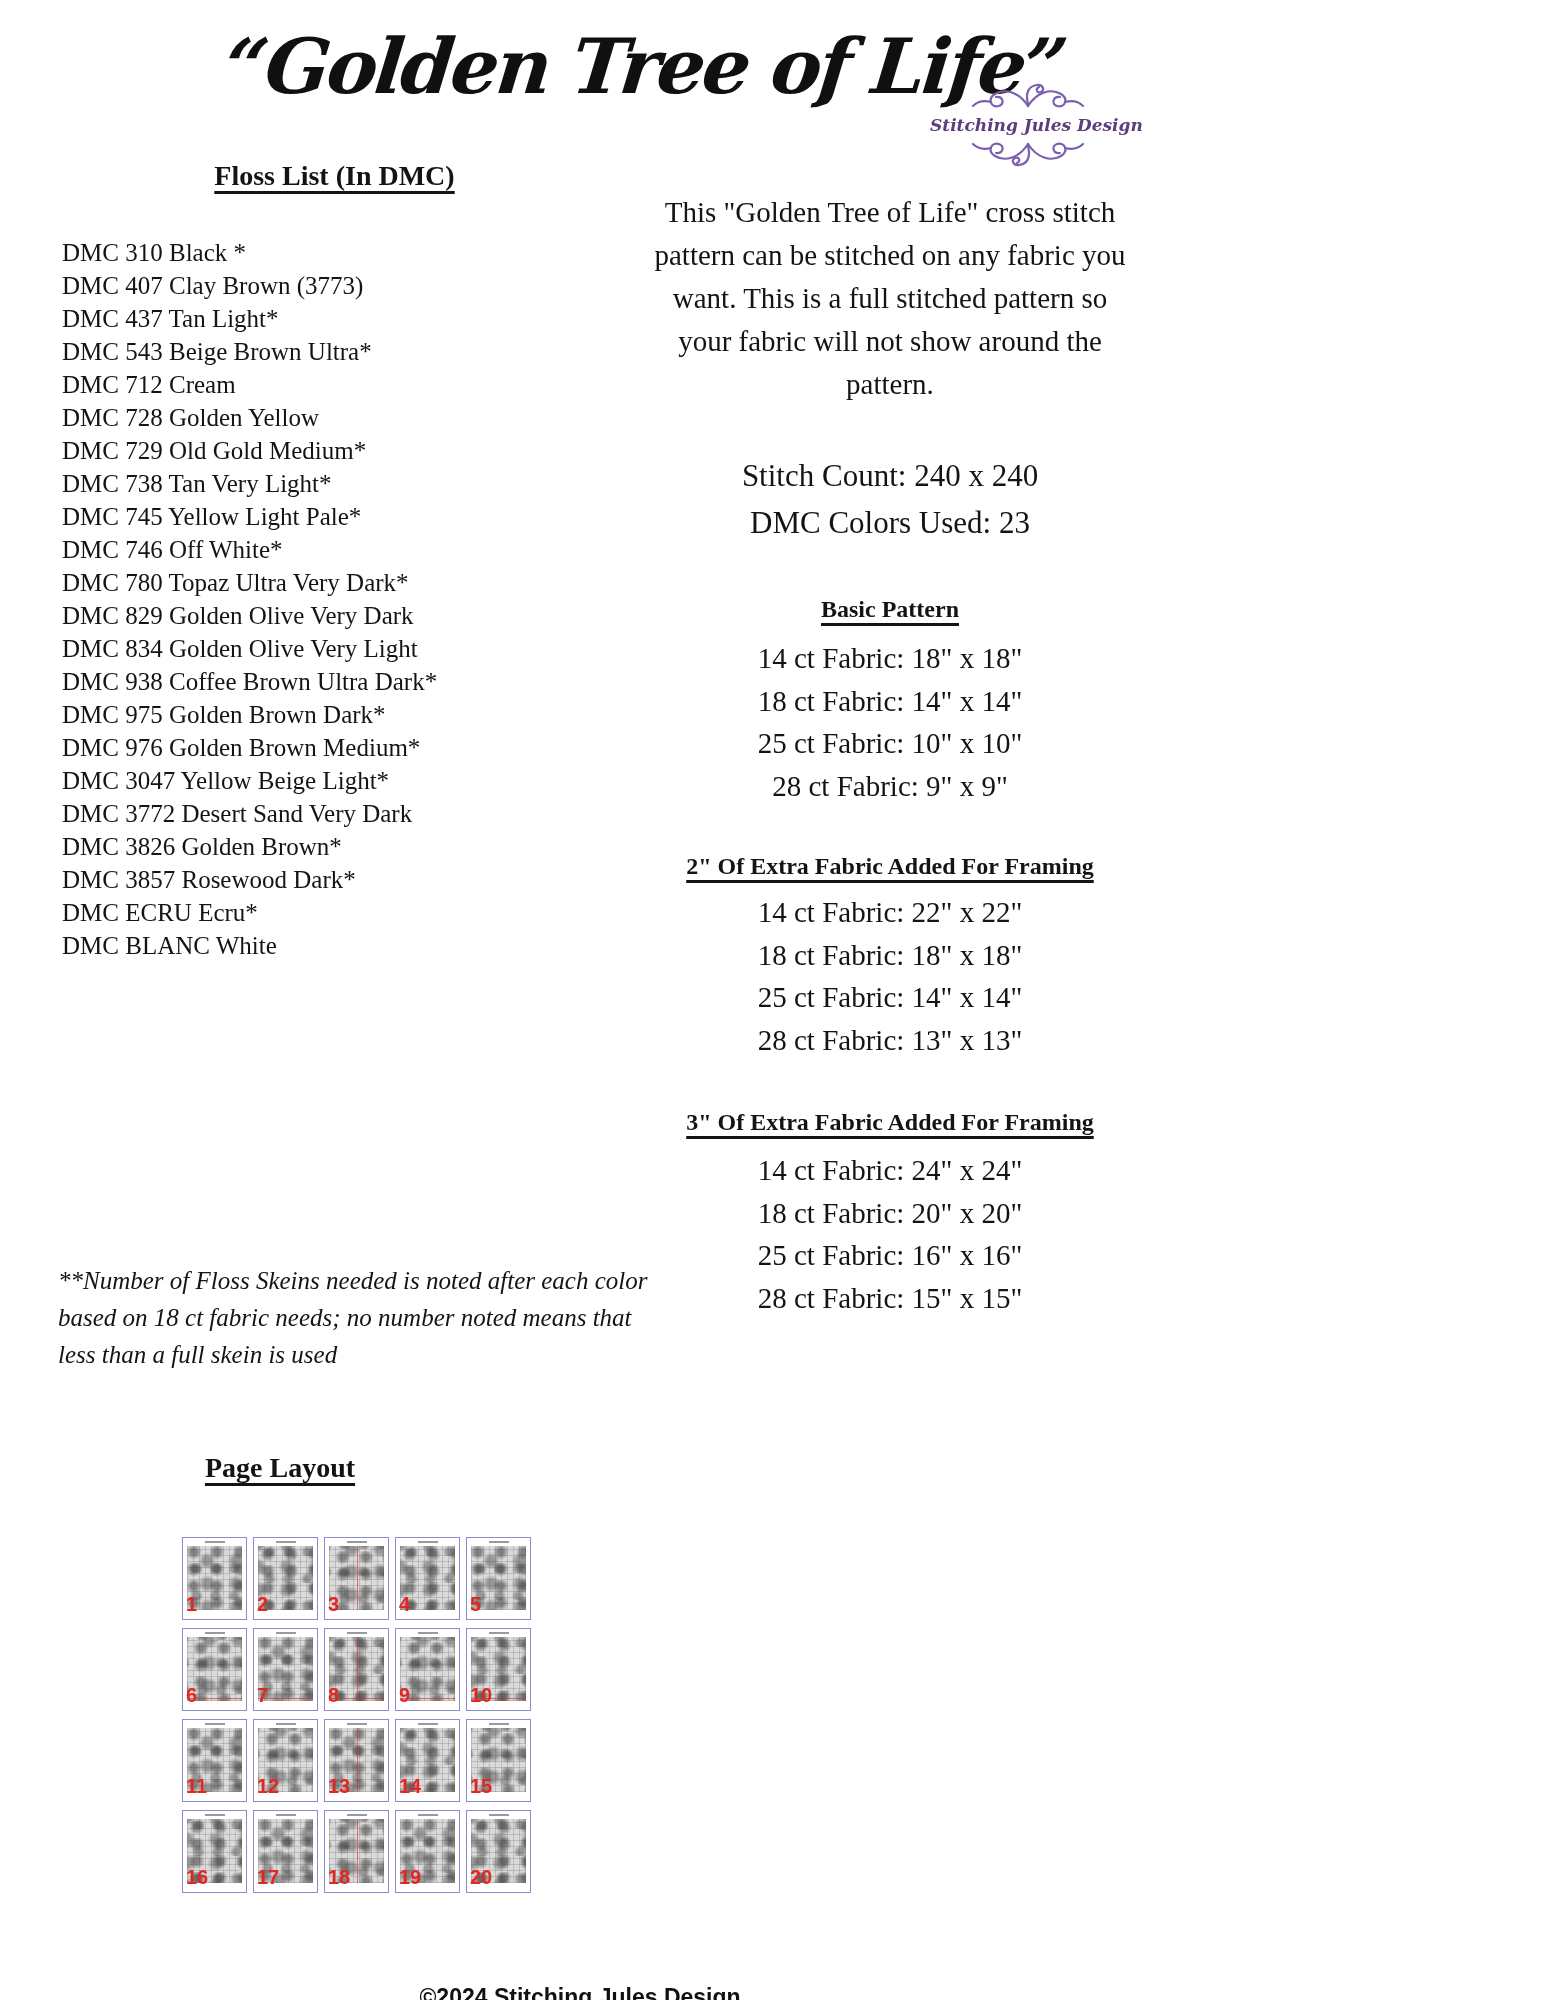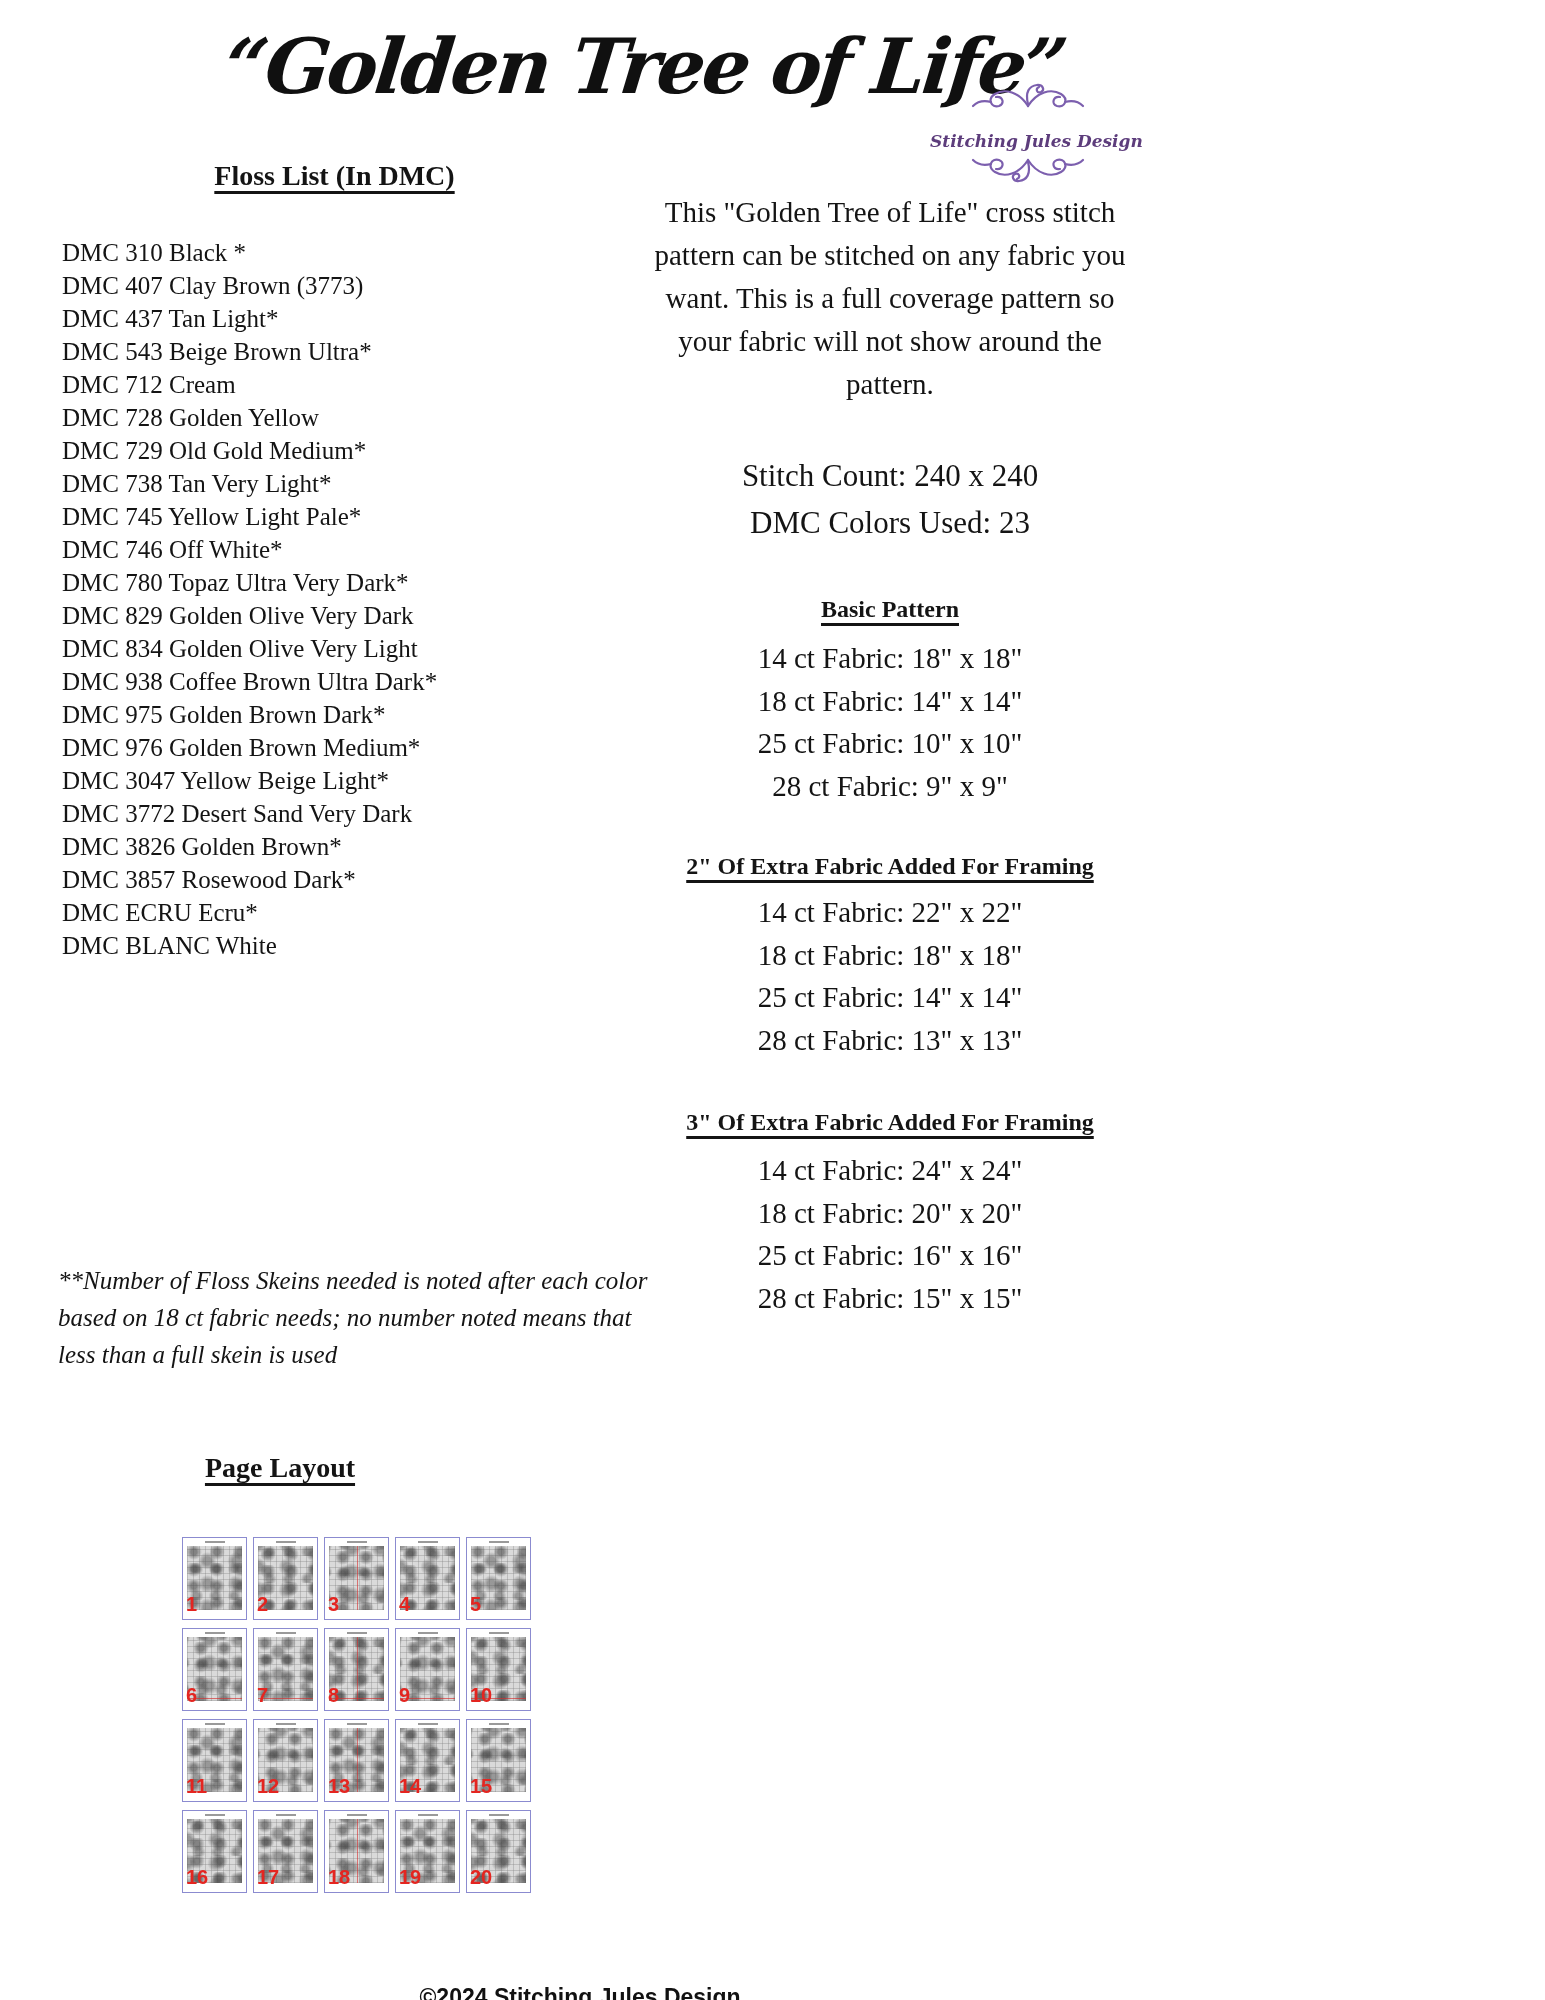--- a/index.html
+++ b/index.html
@@ -27,21 +27,21 @@
   .logo{
     position:absolute; left:930px; top:80px; width:195px;
     text-align:center; color:#5d3d7c;
   }
   .logo-flourish{display:block;margin:0 auto;}
   .logo-name{
     display:block;
     font-family:"DejaVu Serif", serif;
     font-style:italic; font-weight:700;
     font-size:17px; line-height:18px;
-    color:#5d3d7c; white-space:nowrap;margin-top:16px;
+    color:#5d3d7c; white-space:nowrap;
   }
   
   .floss-heading{
     position:absolute; left:62px; top:160px; width:545px;
     text-align:center;
     font-size:28px; font-weight:700;
     text-decoration:underline; text-decoration-thickness:3px; text-underline-offset:6px;
   }
   .floss-list{
     position:absolute; left:62px; top:236px; width:580px;
@@ -288,21 +288,21 @@
     <div class="thumb">
         <div class="thumb-caption"></div>
         <div class="thumb-pattern"></div>
         <span class="thumb-num">20</span>
       </div>
   </div>
 
   <div class="rc intro">
     <div><span>This "Golden Tree of Life" cross stitch</span></div>
     <div><span>pattern can be stitched on any fabric you</span></div>
-    <div><span>want. This </span><span class="u">is</span><span> a full coverage  pattern  so</span></div>
+    <div><span>want. This </span><span class="u">is</span><span> a full stitched  pattern  so</span></div>
     <div><span>your fabric </span><span class="u">will not show</span><span> around the</span></div>
     <div><span>pattern.</span></div>
   </div>
 
   <div class="rc stitchblock">
     <div><span>Stitch Count: </span><span> 240 x 240</span></div>
     <div><span>DMC Colors Used: </span><span> 23</span></div>
   </div>
 
   <div class="rc sec-heading h-basic">Basic Pattern</div>

